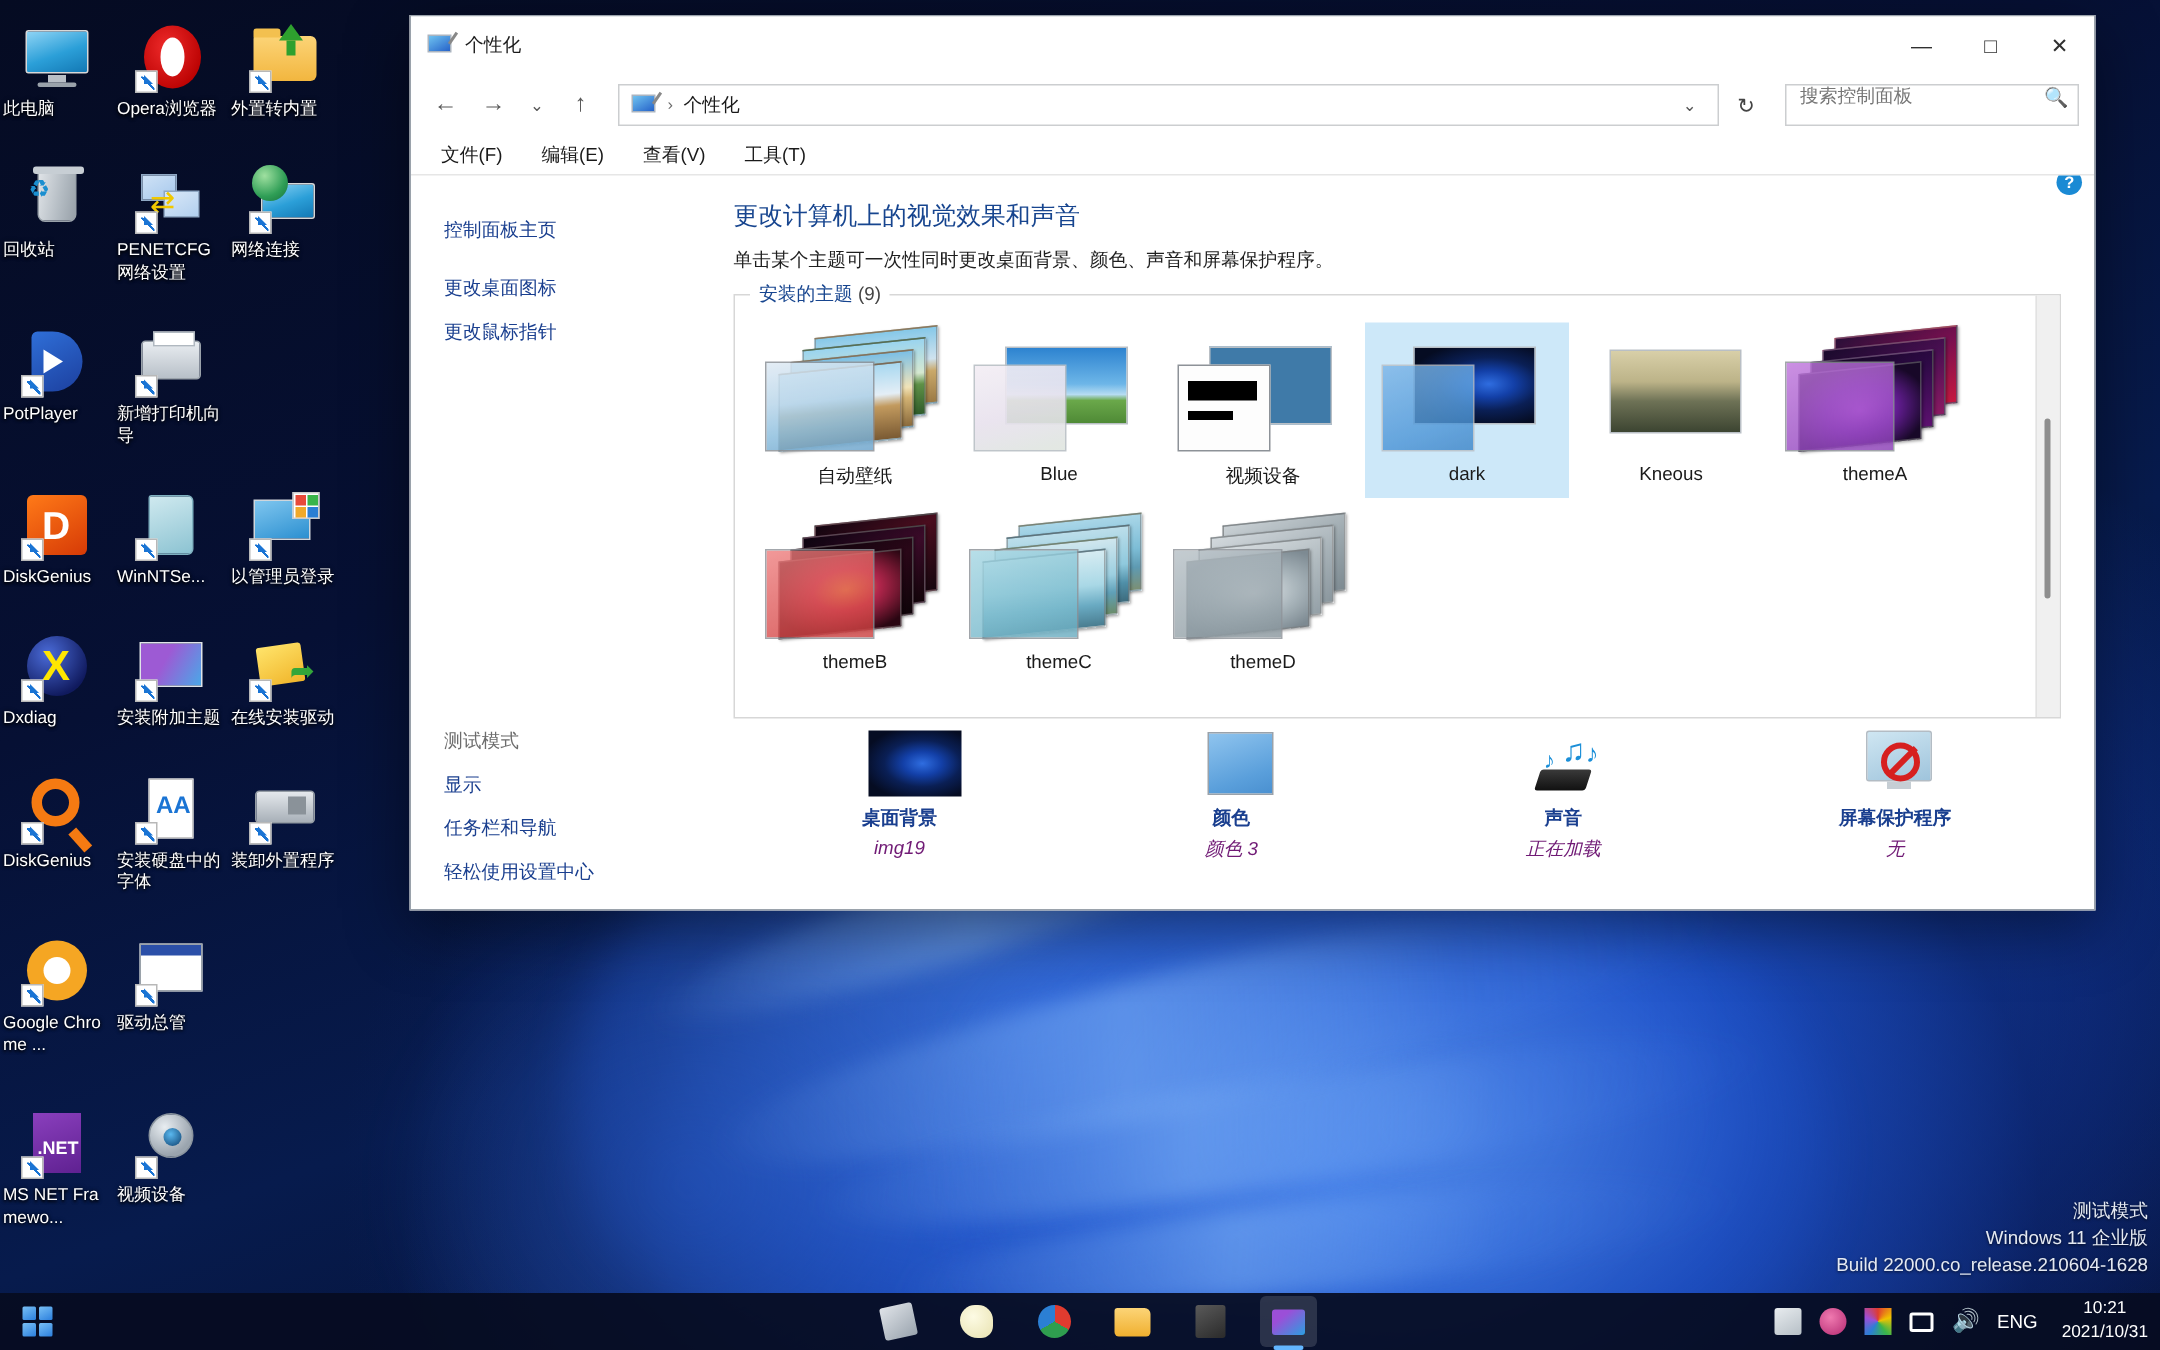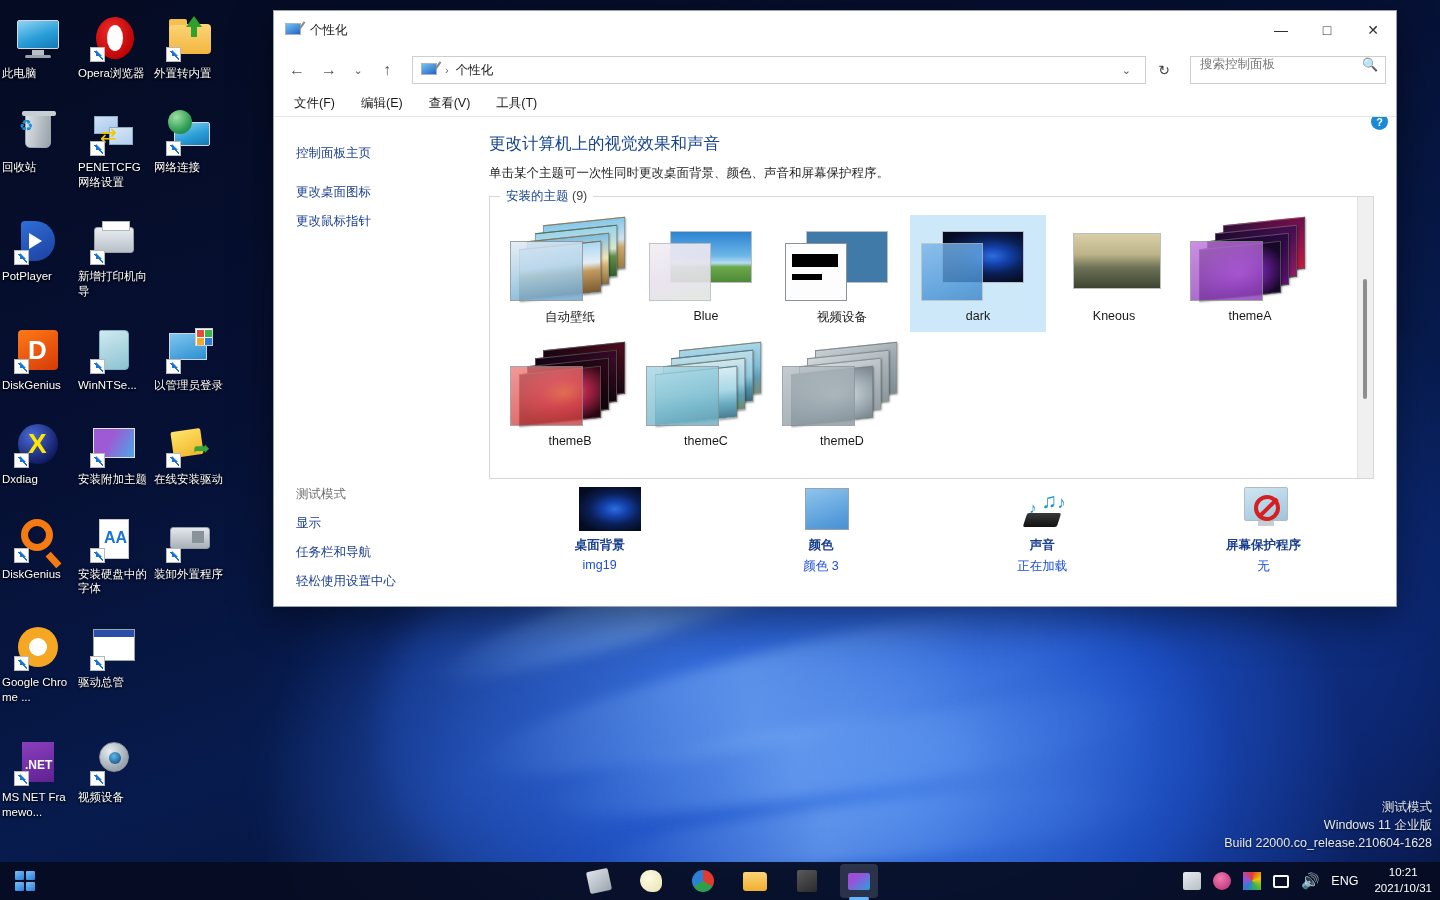--- a/index.html
+++ b/index.html
@@ -362,21 +362,21 @@
   }
 
   .bottombar {
     height: 112px;
     display:flex; align-items:flex-start;
     padding-top: 8px;
   }
   .bb-cell { flex:1; text-align:center; }
   .bb-ico { width: 62px; height: 44px; margin: 0 auto 6px; position: relative; }
   .bb-title { font-size:12.5px; color:#1a3f8f; font-weight:bold; margin-bottom: 4px; }
-  .bb-val { font-size:12.5px; color:#1d4ed8; }
+  .bb-val { font-size:12.5px; color:#701a75;font-style:italic; }
   .bb-wall { position:absolute; left:10px; top:0; width:62px; height:44px;
     background: radial-gradient(ellipse at 58% 50%, #2f6de0 0%, #1340a8 25%, #0a1f55 50%, #050c22 80%); }
   .bb-color { position:absolute; left:15px; top:1px; width:44px; height:42px;
     background: linear-gradient(160deg,#8fc4ee,#5a9fdb 70%,#4a90d0); border:1px solid #9aa2aa; }
   .bb-sound { position:absolute; left:14px; top:2px; width:46px; height:40px; }
   .bb-kb { position:absolute; left:0; bottom:2px; width:34px; height:14px;
     background:linear-gradient(180deg,#3a3a3a,#111); border-radius:2px; transform: skewX(-18deg); }
   .bb-note { position:absolute; color:#1b8fd8; }
   .bb-saver { position:absolute; left:12px; top:0; width:44px; height:34px;
     background: linear-gradient(160deg,#cfe6f2,#9fc4dc); border:1px solid #b3bcc4; border-radius:2px; }

